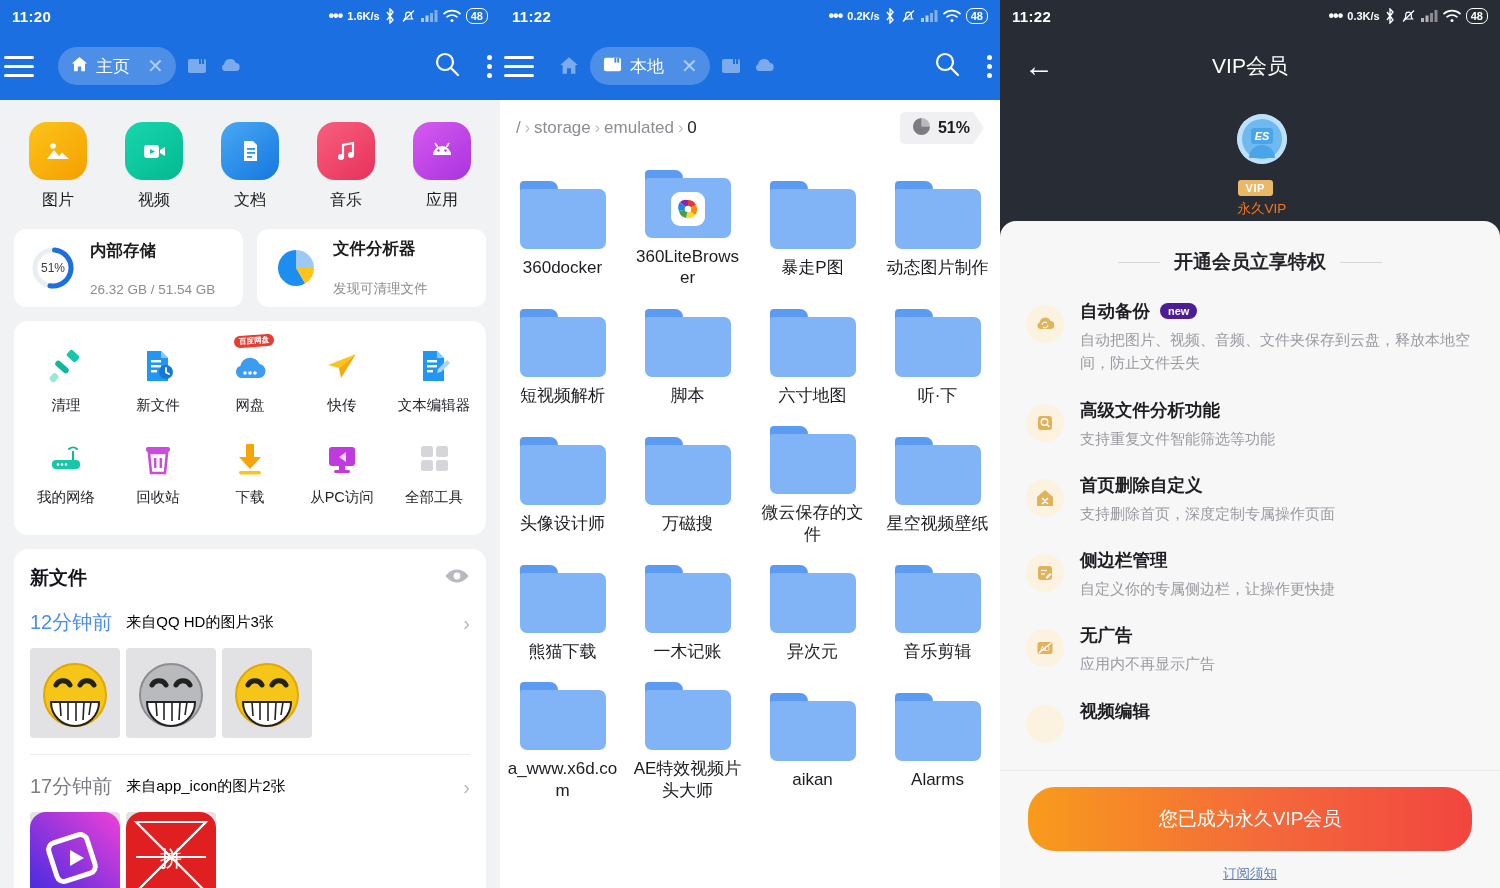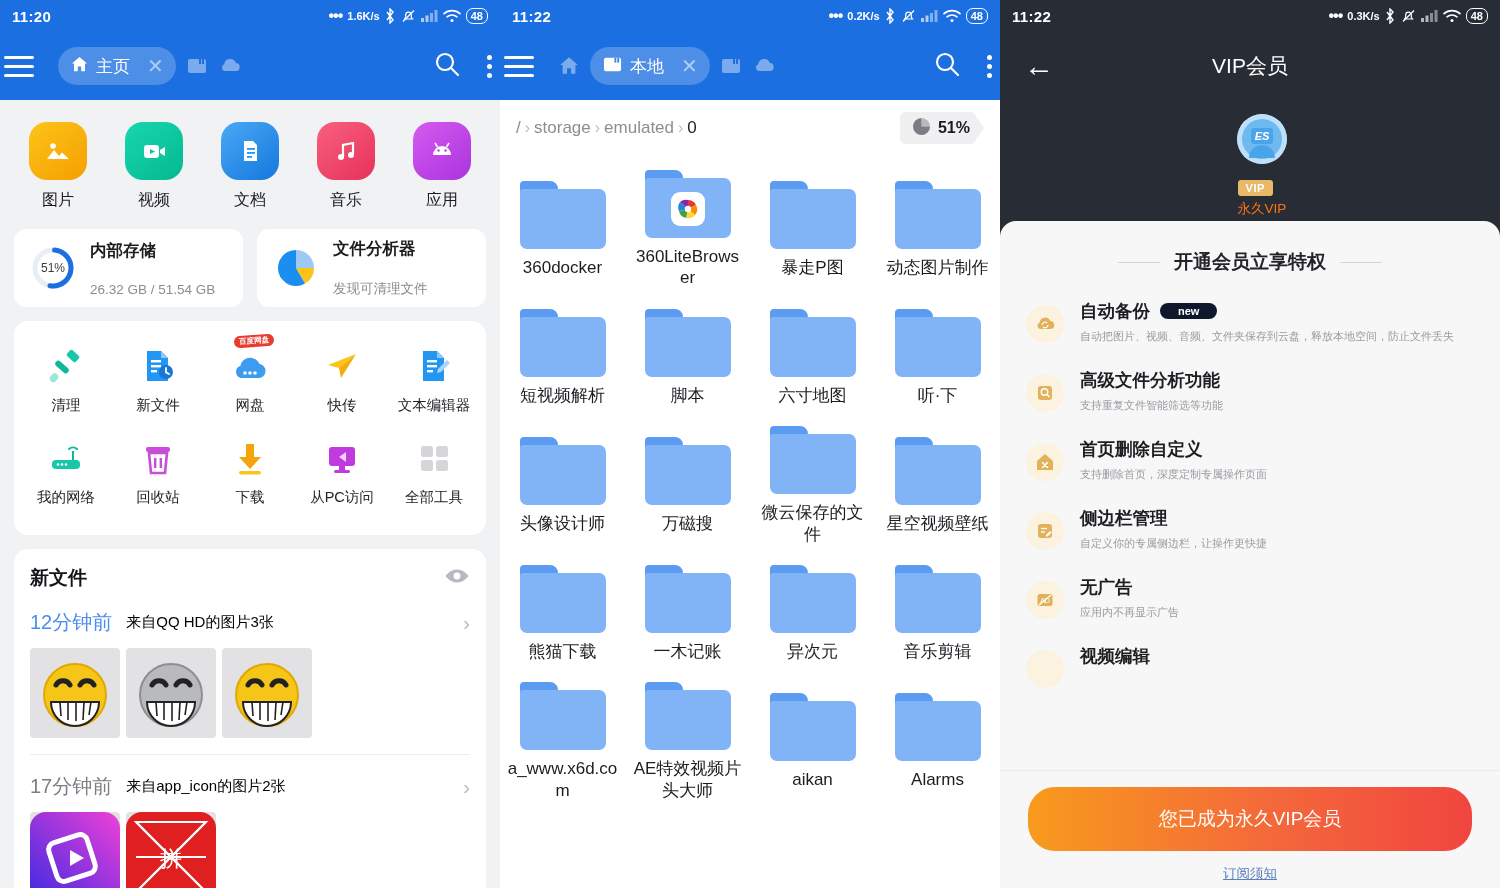--- a/index.html
+++ b/index.html
@@ -157,22 +157,22 @@
   .vip-hd { display: flex; align-items: center; justify-content: center; gap: 14px; }
   .vip-hd .line { width: 42px; height: 1px; background: #d6d6d9; }
   .vip-hd .txt { font-size: 19px; font-weight: bold; color: #232329; }
   .privs { padding: 12px 0 0; }
   .priv { display: flex; gap: 16px; padding: 12px 26px 11px; align-items: flex-start; }
   .priv-ico {
     width: 38px; height: 38px; border-radius: 50%; background: #fbf2e0; flex: 0 0 38px;
     display: flex; align-items: center; justify-content: center; margin-top: 6px;
   }
   .priv-t { font-size: 17.5px; font-weight: bold; color: #1d1d22; display: flex; align-items: center; gap: 10px; }
-  .tag-new { background: #0f172a; color: #fff; font-size: 11px; border-radius: 9px; padding: 2px 18px; font-weight: bold; }
-  .priv-d { font-size: 11px; color: #9a9aa1; line-height: 1.55; margin-top: 5px; max-width: 418px; }
+  .tag-new { background: #4c1d95; color: #fff; font-size: 11px; border-radius: 9px; padding: 2px 8px; font-weight: bold; }
+  .priv-d { font-size: 15px; color: #9a9aa1; line-height: 1.55; margin-top: 5px; max-width: 418px; }
 
   .vipfoot {
     position: absolute; left: 0; right: 0; bottom: 0; height: 118px;
     background: #f7f7f8; border-top: 1px solid #ebebec; padding-top: 16px;
   }
   .buybtn {
     margin: 0 28px; height: 64px; border-radius: 27px;
     background: linear-gradient(90deg,#f89b1c 0%, #f4683b 55%, #f1453f 100%);
     color: #fff; font-size: 19px; display: flex; align-items: center; justify-content: center;
     border: none; width: calc(100% - 56px); font-family: inherit; cursor: pointer;

